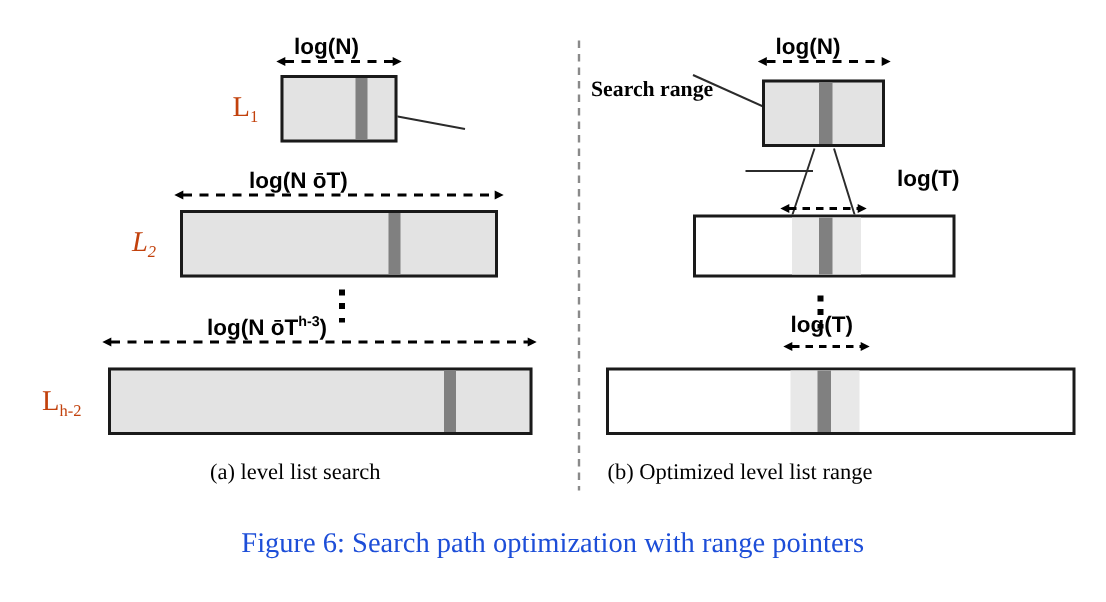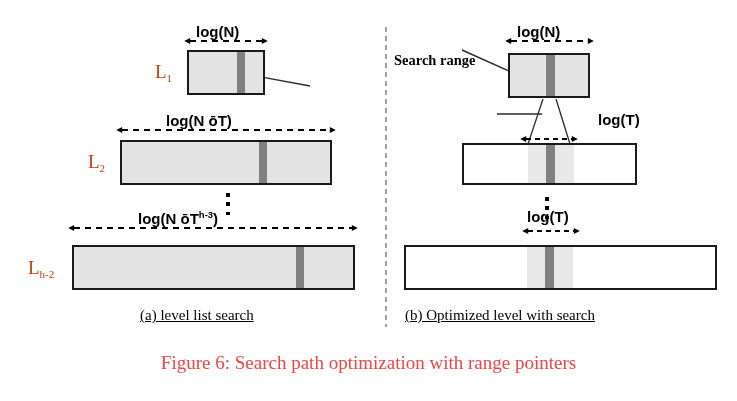--- a/index.html
+++ b/index.html
@@ -84,27 +84,26 @@
     line-height: 1;
   }
 
   
   .subcaption {
     position: absolute;
     font-family: "Liberation Serif", serif;
     font-size: 15px;
     color: #000;
     white-space: nowrap;
-    text-decoration: underline;
   }
   .main-caption {
     position: absolute;
     font-family: "Liberation Serif", serif;
     font-size: 19px;
-    color: #ef4444;
+    color: #1d4ed8;
     white-space: nowrap;
     text-align: center;
     width: 100%;
     left: 0;
   }
 
   
   .v-dots {
     position: absolute;
     display: flex;
@@ -173,21 +172,21 @@
   <div class="level-label" style="left:155px; top:62px;">
     <span>L</span><sub>1</sub>
   </div>
   <div class="dim-label" style="left:196px; top:24px;">
     <span>log(N)</span>
   </div>
 
   <div class="node-box" style="left:120px; top:140px; width:212px; height:45px;">
     <span class="pointer-bar" style="left:137px; width:8px;"></span>
   </div>
-  <div class="level-label" style="left:88px; top:152px;">
+  <div class="level-label" style="left:88px; top:152px;font-style:italic;">
     <span>L</span><sub>2</sub>
   </div>
   <div class="dim-label" style="left:166px; top:113px;text-align:right;">
     <span>log(N ōT)</span>
   </div>
 
   <div class="v-dots" style="left:226px; top:193px; width:4px; height:22px;">
     <i></i>
       <i></i>
       <i></i>
@@ -233,20 +232,20 @@
     <span class="pointer-bar" style="left:139px; width:9px;"></span>
   </div>
   <div class="dim-label" style="left:527px; top:209px;">
     <span>log(T)</span>
   </div>
 
   <div class="subcaption" style="left:140px; top:307px;">
     <span>(a) level list search</span>
   </div>
   <div class="subcaption" style="left:405px; top:307px;">
-    <span>(b) Optimized level with search</span>
+    <span>(b) Optimized level list range</span>
   </div>
 
   <div class="main-caption" style="top:352px;">
     <span>Figure 6: Search path optimization with range pointers</span>
   </div>
 
 </div>
 
 </body></html>

